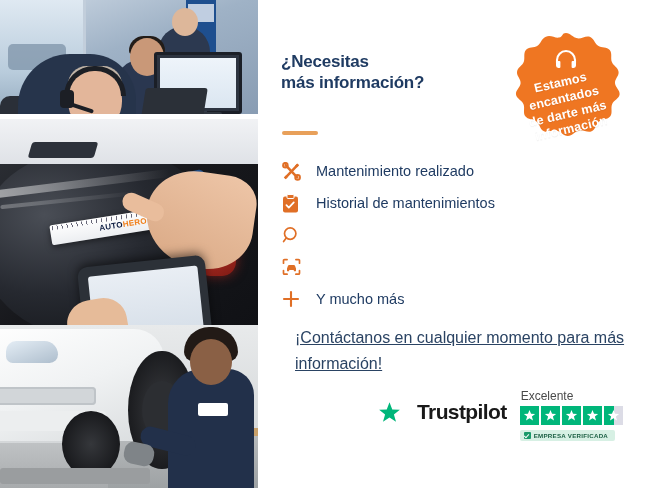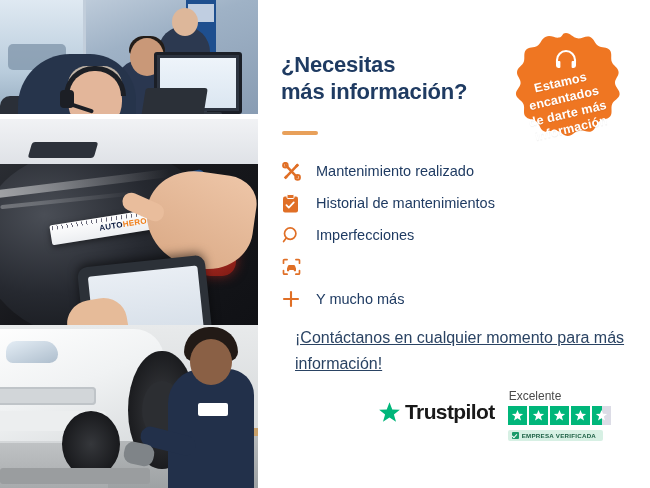--- a/index.html
+++ b/index.html
@@ -300,21 +300,21 @@
     flex:1;
     padding:0;
     background:#ffffff;
   }
 
   .heading {
     position:absolute;
     left:23px; top:52px;
     width:240px;
     color:#1f3b62;
-    font-size:22px;
+    font-size:17px;
     line-height:1.22;
     font-weight:bold;
     letter-spacing:-.2px;
   }
   .divider {
     position:absolute;
     left:24px; top:131px;
     width:36px; height:4px;
     background:#e8a05a;
     border-radius:2px;
@@ -382,21 +382,21 @@
   }
 
   
   .tp {
     position:absolute;
     left:120px; top:389px;
     display:flex;
     align-items:flex-start;
     gap:13px;
   }
-  .tp-logo { display:flex; align-items:center; gap:4px; margin-top:11px; }
+  .tp-logo { display:flex; align-items:center; gap:16px; margin-top:11px; }
   .tp-logo .tpname {
     font-size:21px; font-weight:bold; color:#191919; letter-spacing:-.6px;
   }
   .tp-right { display:flex; flex-direction:column; align-items:flex-start; }
   .tp-excel { font-size:12px; color:#4a4a4a; margin-bottom:3px; margin-left:1px; }
   .stars { display:flex; gap:2px; }
   .star {
     width:19px; height:19px;
     background:#00b67a;
     display:flex; align-items:center; justify-content:center;
@@ -546,21 +546,20 @@
         <span class="flabel">Historial de mantenimientos</span>
       </div>
 
       <div class="frow">
         <span class="ficon">
           <svg width="18" height="18" viewBox="0 0 18 18" aria-hidden="true">
             <circle cx="8.2" cy="7.6" r="5.7" fill="none" stroke="#e06f26" stroke-width="1.7"></circle>
             <path d="M4.2 12.1L1.6 15.6" stroke="#e06f26" stroke-width="1.7" stroke-linecap="round"></path>
           </svg>
         </span>
-        <span class="flabel">Imperfecciones</span>
       </div>
 
       <div class="frow">
         <span class="ficon">
           <svg width="19" height="18" viewBox="0 0 19 18" aria-hidden="true">
             <g fill="none" stroke="#e06f26" stroke-width="1.7" stroke-linecap="round">
               <path d="M1.5 5.2V2.6a1 1 0 0 1 1-1h2.6"></path>
               <path d="M17.5 5.2V2.6a1 1 0 0 0-1-1h-2.6"></path>
               <path d="M1.5 12.6v2.6a1 1 0 0 0 1 1h2.6"></path>
               <path d="M17.5 12.6v2.6a1 1 0 0 1-1 1h-2.6"></path>

